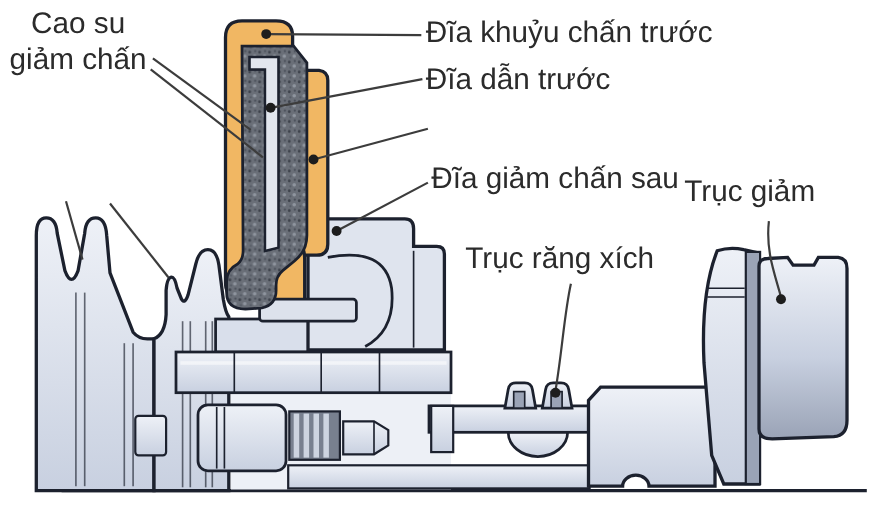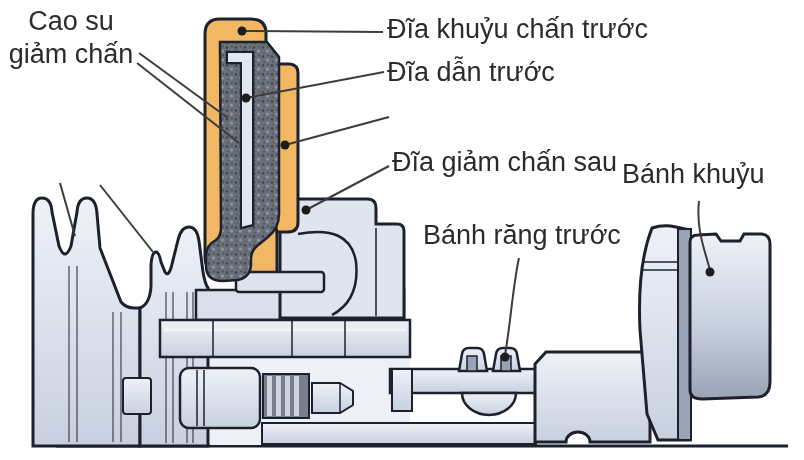--- a/index.html
+++ b/index.html
@@ -141,15 +141,15 @@
     <circle cx="710" cy="272" r="4.5"></circle>
     <circle cx="505" cy="357" r="4.5"></circle>
   </g>
 </svg>
 
   <div class="lbl center" style="left:0px;top:5px;width:142px;">Cao su
 giảm chấn</div>
   <div class="lbl" style="left:387px;top:13px;">Đĩa khuỷu chấn trước</div>
   <div class="lbl" style="left:387px;top:56px;">Đĩa dẫn trước</div>
   <div class="lbl" style="left:392px;top:99px;margin-top:47px;">Đĩa giảm chấn sau</div>
-  <div class="lbl" style="left:622px;top:158px;">Bánh khuỷu</div>
-  <div class="lbl" style="left:423px;top:219px;">Bánh răng trước</div>
+  <div class="lbl" style="left:622px;top:158px;">Trục giảm</div>
+  <div class="lbl" style="left:423px;top:219px;">Trục răng xích</div>
 </div>
 
 </body></html>

